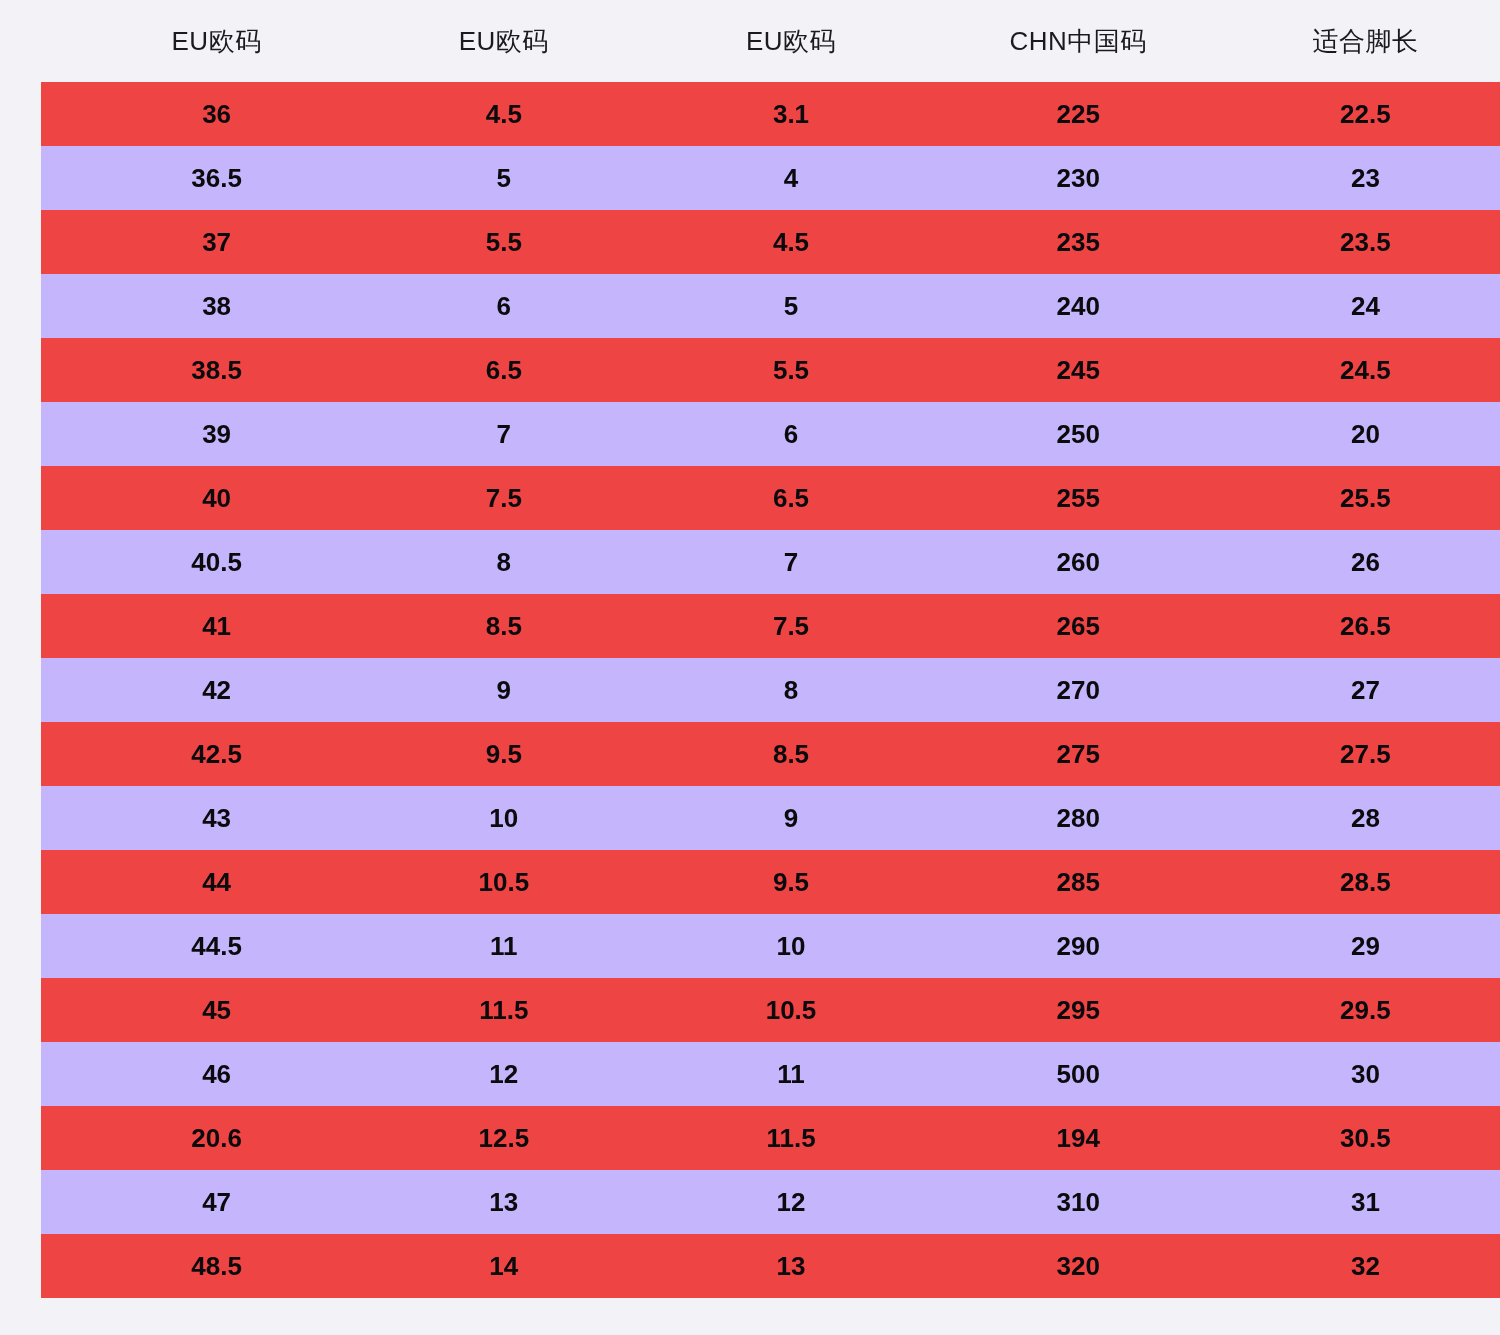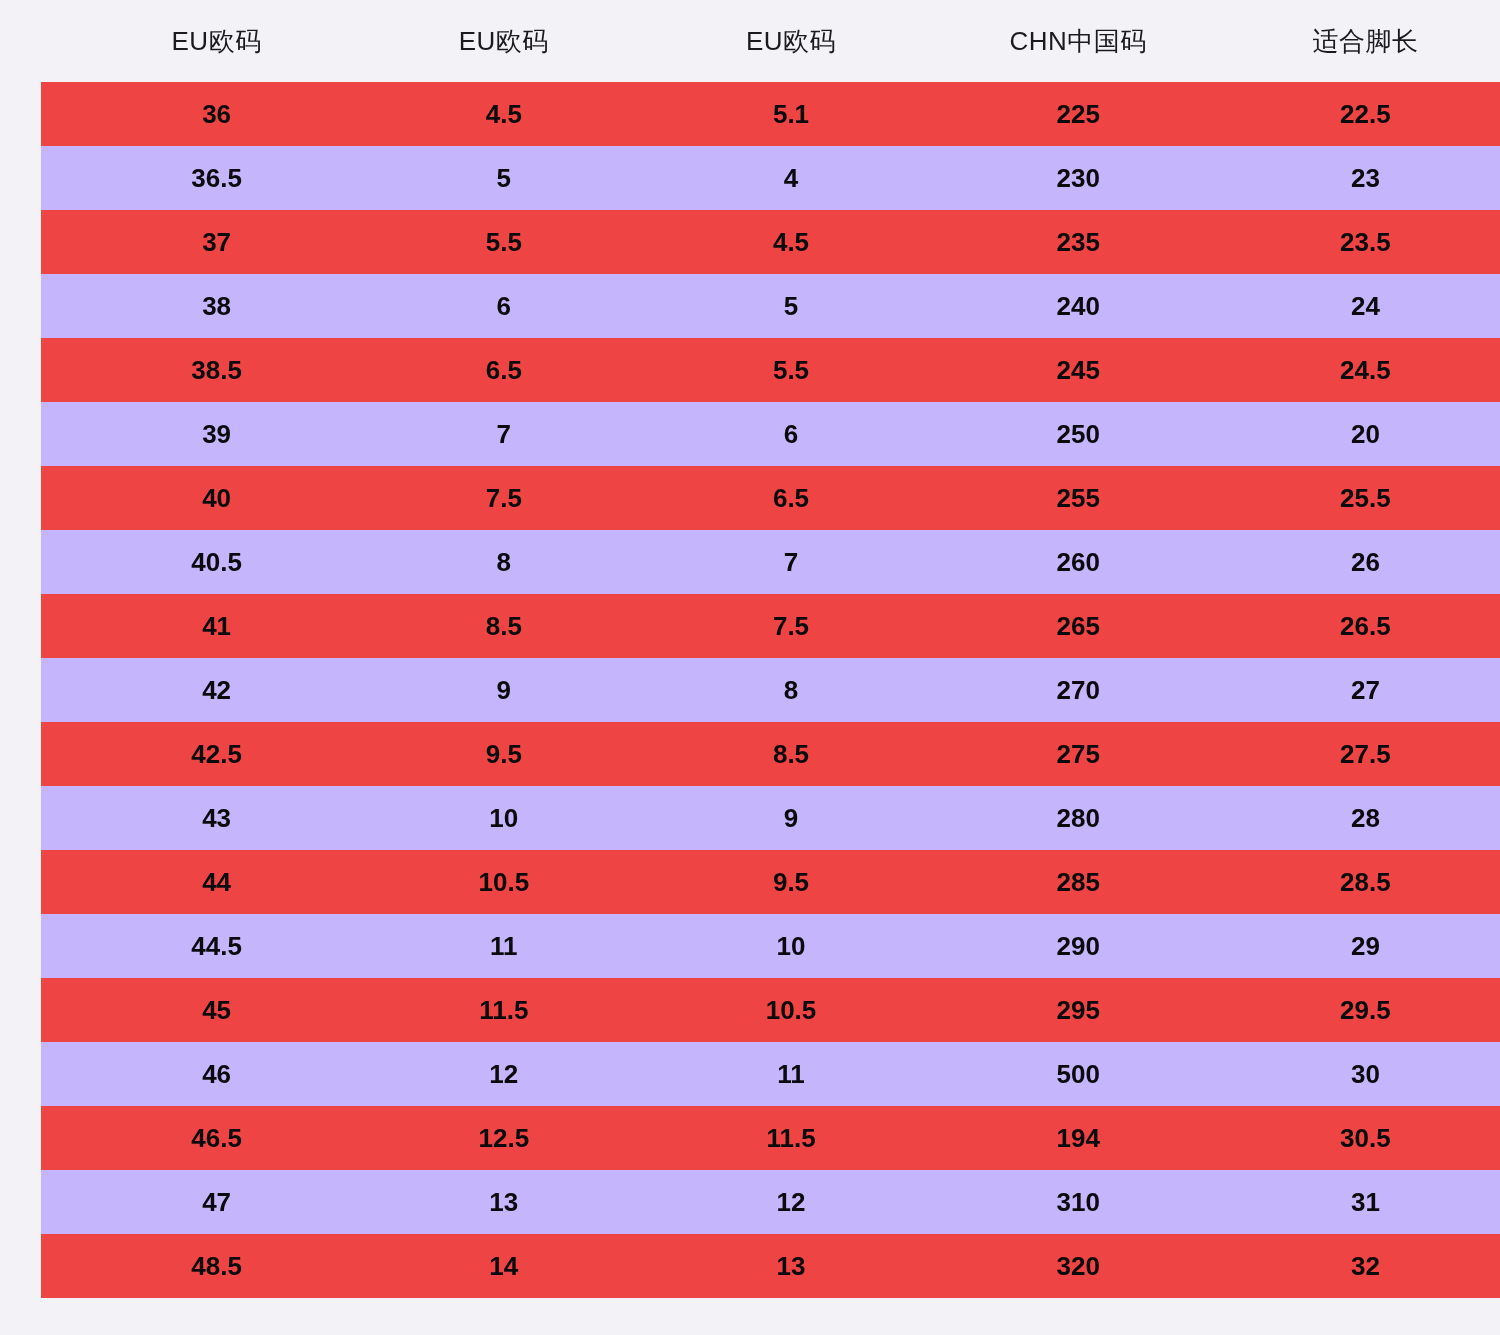--- a/index.html
+++ b/index.html
@@ -85,21 +85,21 @@
     <div class="cell c2">EU欧码</div>
     <div class="cell c3">EU欧码</div>
     <div class="cell c4">CHN中国码</div>
     <div class="cell c5">适合脚长</div>
   </div>
 
   <div class="chart-body">
       <div class="chart-row odd">
         <div class="cell c1">36</div>
         <div class="cell c2">4.5</div>
-        <div class="cell c3">5.1</div>
+        <div class="cell c3">3.1</div>
         <div class="cell c4">225</div>
         <div class="cell c5">22.5</div>
       </div>
       <div class="chart-row even">
         <div class="cell c1">36.5</div>
         <div class="cell c2">5</div>
         <div class="cell c3">4</div>
         <div class="cell c4">230</div>
         <div class="cell c5">23</div>
       </div>
@@ -195,21 +195,21 @@
         <div class="cell c5">29.5</div>
       </div>
       <div class="chart-row even">
         <div class="cell c1">46</div>
         <div class="cell c2">12</div>
         <div class="cell c3">11</div>
         <div class="cell c4">500</div>
         <div class="cell c5">30</div>
       </div>
       <div class="chart-row odd">
-        <div class="cell c1">46.5</div>
+        <div class="cell c1">20.6</div>
         <div class="cell c2">12.5</div>
         <div class="cell c3">11.5</div>
         <div class="cell c4">194</div>
         <div class="cell c5">30.5</div>
       </div>
       <div class="chart-row even">
         <div class="cell c1">47</div>
         <div class="cell c2">13</div>
         <div class="cell c3">12</div>
         <div class="cell c4">310</div>

